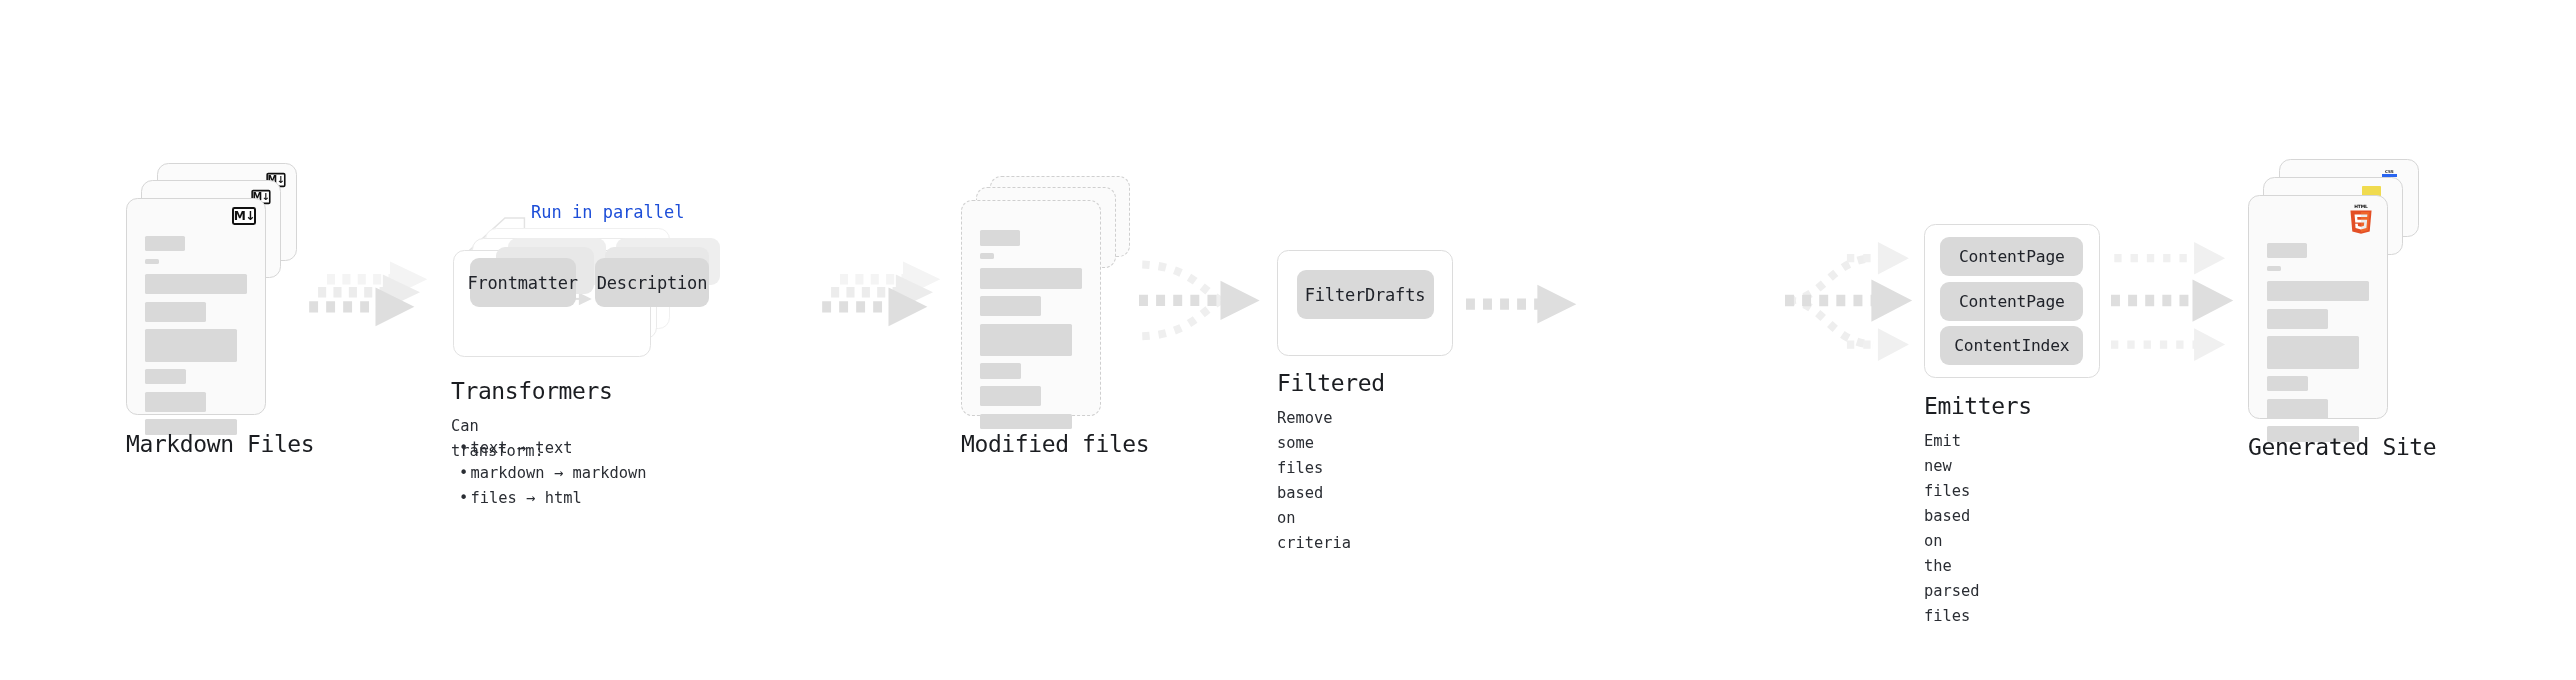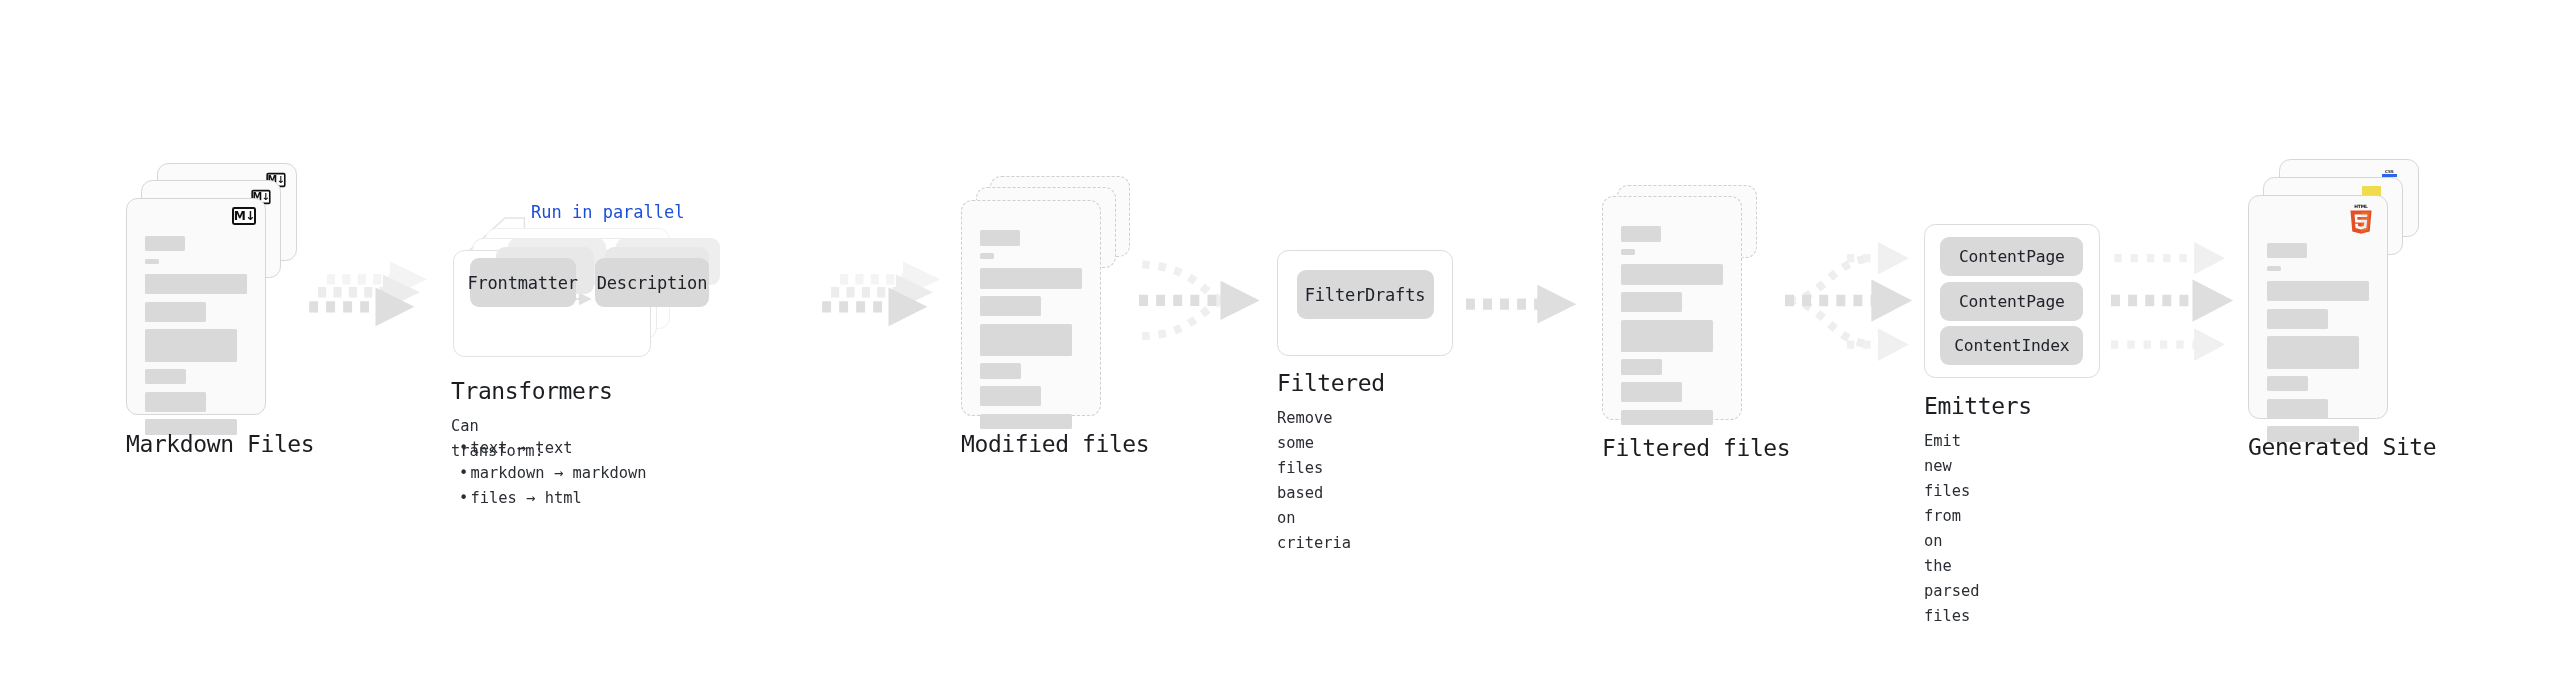--- a/index.html
+++ b/index.html
@@ -242,52 +242,34 @@
   <div class="node" style="left:1277px; top:250px;">
     <div class="gbox" style="left:0px; top:0px; width:176px; height:106px;"></div>
     <div class="pill" style="left:19.5px; top:20.3px; width:137px; height:49px;">
       <span>FilterDrafts</span>
     </div>
     <div class="cap-title" style="left:0px; top:120px;">Filtered</div>
     <div class="cap-sub" style="left:0px; top:156px;">Remove some files based
 on criteria</div>
   </div>
 
-  <div class="node" style="left:1602px; top:185px;">
-    <div class="stack" style="width:171px; height:236px;">
-      <div class="card dashed" style="left:14.6px; top:0px;  width:140px; height:73px; border-style:dashed;"></div>
-      <div class="card dashed" style="left:0px;  top:11.4px; width:140px; height:224px; border-style:dashed;">
-        <div class="card-body" style="top:29px;">
-          <div class="bar" style="width:39%; height:15.4px;"></div>
-          <div class="bar" style="width:14%; height:5.7px;"></div>
-          <div class="bar" style="width:100%; height:20.3px; margin-top:2.4px;"></div>
-          <div class="bar" style="width:60%;  height:20.3px;"></div>
-          <div class="bar" style="width:90%;  height:32.5px;"></div>
-          <div class="bar" style="width:40%;  height:15.4px;"></div>
-          <div class="bar" style="width:60%;  height:20.3px;"></div>
-          <div class="bar" style="width:90%;  height:15.4px;"></div>
-        </div>
-      </div>
-    </div>
-    <div class="cap-title" style="left:0px; top:250px;">Filtered files</div>
-  </div>
 
   <div class="node" style="left:1924px; top:224px;">
     <div class="gbox" style="left:0px; top:0px; width:176px; height:154px;"></div>
     <div class="pill" style="left:16.3px; top:13px; width:143px; height:39px; font-size:16.3px;">
       <span>ContentPage</span>
     </div>
     <div class="pill" style="left:16.3px; top:58px; width:143px; height:39px; font-size:16.3px;">
       <span>ContentPage</span>
     </div>
     <div class="pill" style="left:16.3px; top:102px; width:143px; height:39px; font-size:16.3px;">
       <span>ContentIndex</span>
     </div>
     <div class="cap-title" style="left:0px; top:169px;text-align:right;">Emitters</div>
-    <div class="cap-sub" style="left:0px; top:205px;">Emit new files from on
+    <div class="cap-sub" style="left:0px; top:205px;">Emit new files based on
 the parsed files</div>
   </div>
 
   <div class="node" style="left:2248px; top:159px;">
     <div class="stack" style="width:175px; height:260px;">
 
       <div class="card" style="left:31px; top:0px; width:140px; height:78px;">
         <div class="badge css-badge" style="right:21px; top:7.3px;">
           <span class="ctxt">CSS</span>
           <span class="cbar"></span>

